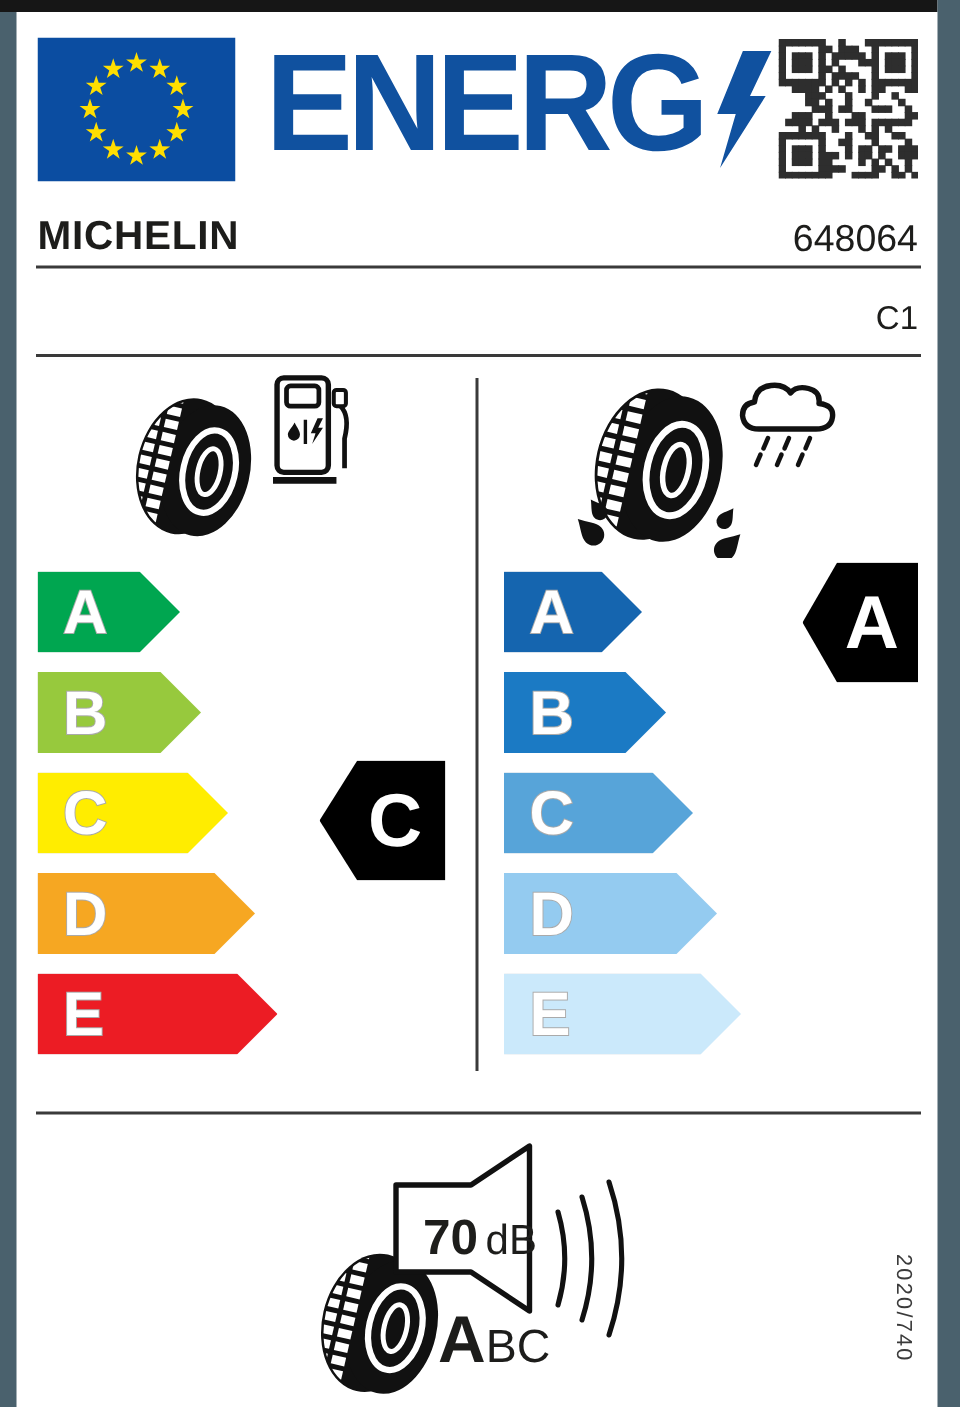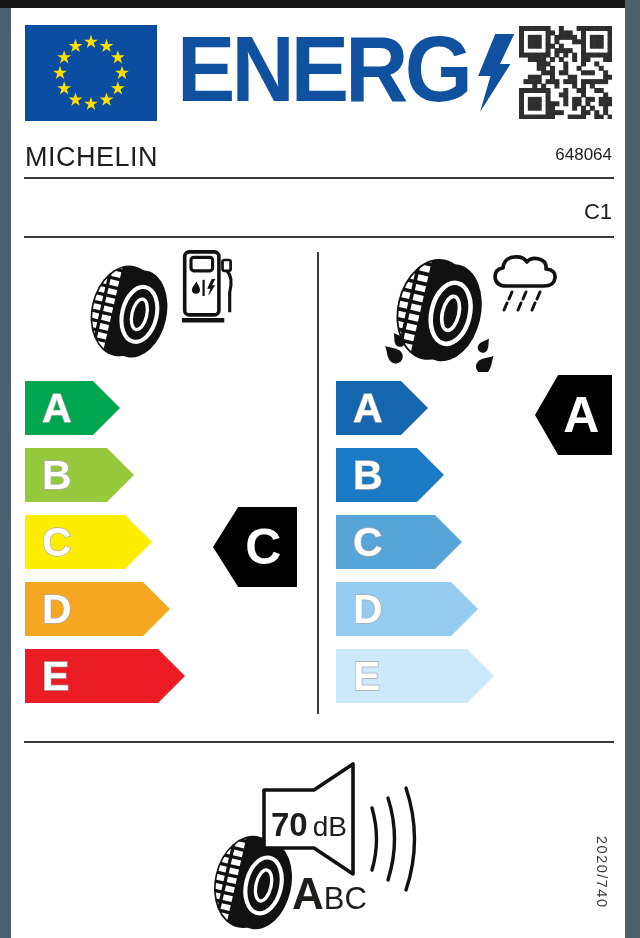--- a/index.html
+++ b/index.html
@@ -9,22 +9,22 @@
   }
   .abs{position:absolute;}
   
   .top-bar{left:0;top:0;width:625px;height:8px;background:#161616;}
   .left-bar{left:0;top:8px;width:11px;height:930px;background:#4a616d;}
   .right-bar{left:625px;top:0;width:15px;height:938px;background:#4a616d;}
   
   .energ-wrap{left:177px;top:36px;display:flex;align-items:flex-start;transform:scaleX(.95);transform-origin:left top;}
   .energ-word{font-size:92px;line-height:66px;font-weight:bold;letter-spacing:-4px;}
   .bolt-svg{margin-left:6px;margin-top:-2px;}
-  .brand{left:25px;top:142px;font-size:27px;font-weight:normal;letter-spacing:.5px;}
-  .artnum{right:28px;top:145px;font-size:17px;text-align:right;}
+  .brand{left:25px;top:142px;font-size:27px;font-weight:bold;letter-spacing:.5px;}
+  .artnum{right:28px;top:145px;font-size:25px;text-align:right;}
   .tyresize{left:25px;top:188px;font-size:31px;}
   .tyreclass{right:28px;top:199px;font-size:22px;}
   .hr{left:24px;width:590px;height:2px;background:#3a3a3a;}
   .hr1{top:177px;} .hr2{top:236px;} .hr3{top:741px;}
   .vdiv{left:317px;top:252px;width:2px;height:462px;background:#3a3a3a;}
   
   .arrow{position:absolute;height:54px;display:flex;align-items:center;
     clip-path:polygon(0 0, calc(100% - 27px) 0, 100% 50%, calc(100% - 27px) 100%, 0 100%);
     filter:drop-shadow(0 0 1px rgba(110,110,110,.85));}
   .arrow .ltr{margin-left:17px;font-size:41px;font-weight:bold;color:#fff;
@@ -42,21 +42,21 @@
   
   .eu-flag{left:25px;top:25px;}
   .qr{left:519px;top:26px;}
   .tire-fuel{left:88px;top:260px;}
   .pump{left:182px;top:249px;}
   .tire-wet{left:380px;top:256px;}
   .cloud{left:490px;top:250px;}
   .tire-noise{left:211px;top:833px;}
   .horn{left:262px;top:762px;}
   .waves{left:366px;top:782px;}
-  .db-text{left:266px;top:806px;width:86px;text-align:center;white-space:nowrap;}
+  .db-text{left:266px;top:806px;width:108px;text-align:center;white-space:nowrap;}
   .db-val{font-size:33px;font-weight:bold;}
   .db-unit{font-size:28px;margin-left:5px;}
   .abc{left:292px;top:869px;white-space:nowrap;}
   .abc-a{font-size:44px;font-weight:bold;}
   .abc-bc{font-size:31px;text-align:center;}
   .reg{left:594px;top:836px;writing-mode:vertical-rl;font-size:14.5px;letter-spacing:1.5px;color:#3a3a3a;}
 </style>
 </head>
 <body>
 

